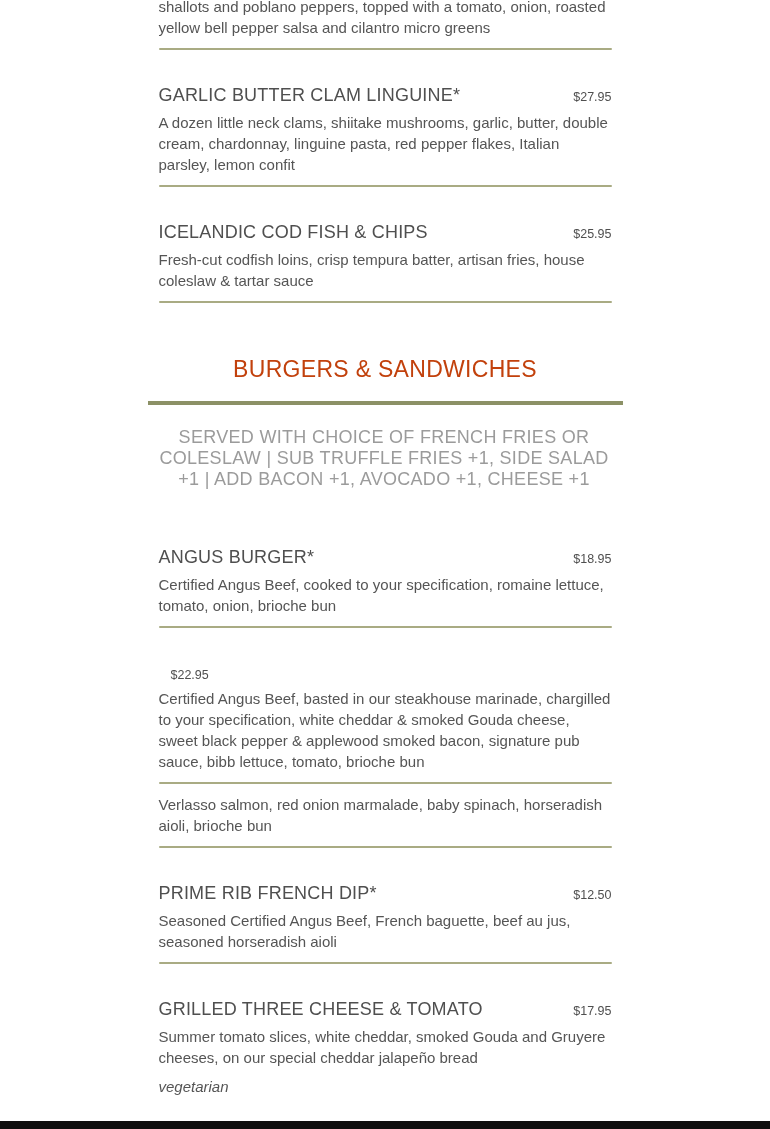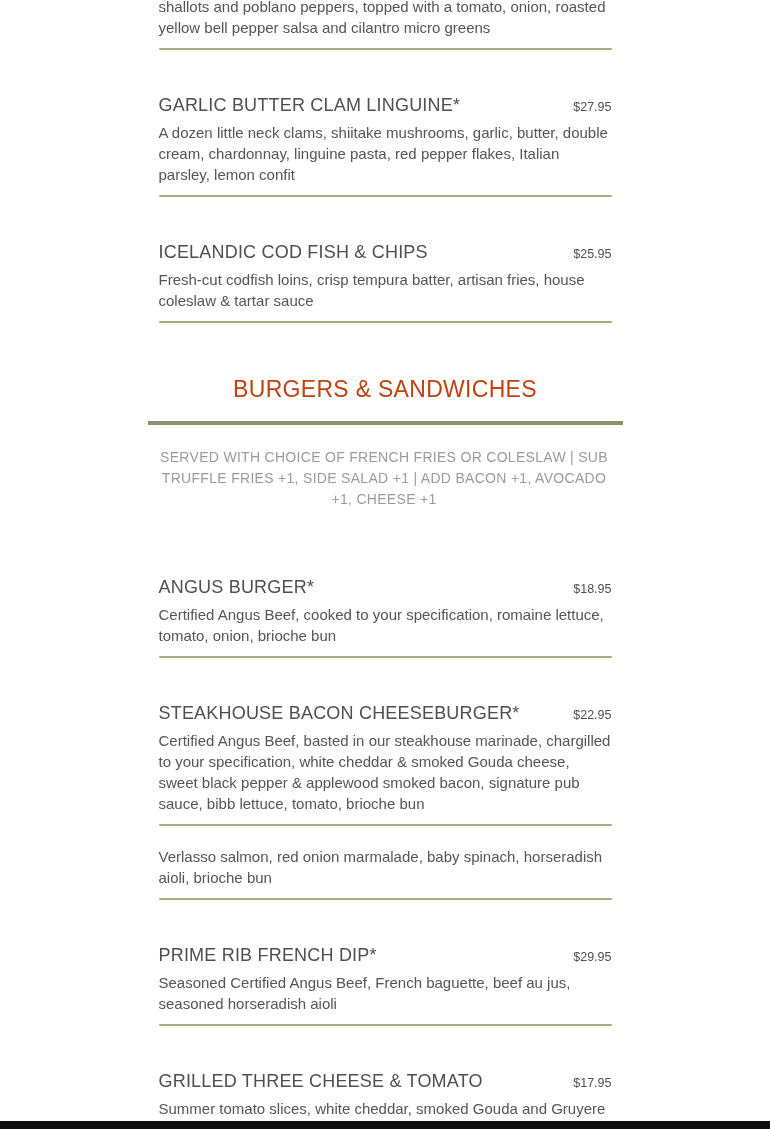--- a/index.html
+++ b/index.html
@@ -17,21 +17,21 @@
   }
   .menu-wrap {
     width: 475px;
     margin: 0 auto;
     position: relative;
   }
   .items-col {
     padding: 0 11px;
   }
   .menu-item {
-    padding-top: 14px;
+    padding-top: 4px;
   }
   .item-header {
     display: flex;
     align-items: baseline;
     justify-content: space-between;
   }
   .item-title {
     margin: 0;
     font-size: 18px;
     font-weight: 400;
@@ -82,21 +82,21 @@
     letter-spacing: 0.3px;
   }
   .section-divider {
     height: 4px;
     background: #8c9166;
     margin-top: 16px;
   }
   .section-note {
     margin: 22px 13px 22px 11px;
     text-align: center;
-    font-size: 14px;
+    font-size: 18px;
     line-height: 21px;
     color: #9b9b9b;
     letter-spacing: 0.3px;
   }
   .footer-bar {
     position: absolute;
     left: 0;
     bottom: 0;
     width: 770px;
     height: 8px;
@@ -147,37 +147,36 @@
       <div class="item-header">
         <h3 class="item-title">ANGUS BURGER*</h3>
         <span class="item-price">$18.95</span>
       </div>
       <p class="item-desc">Certified Angus Beef, cooked to your specification, romaine lettuce, tomato, onion, brioche bun</p>
       <div class="item-divider"></div>
     </div>
 
     <div class="menu-item">
       <div class="item-header">
-        <h3 class="item-title">STEAKHOUSE BACON CHEESEBURGER*</h3>
         <span class="item-price">$22.95</span>
       </div>
       <p class="item-desc">Certified Angus Beef, basted in our steakhouse marinade, chargilled to your specification, white cheddar &amp; smoked Gouda cheese, sweet black pepper &amp; applewood smoked bacon, signature pub sauce, bibb lettuce, tomato, brioche bun</p>
       <div class="item-divider"></div>
     </div>
 
 
     <div class="menu-item">
       <p class="item-desc">Verlasso salmon, red onion marmalade, baby spinach, horseradish aioli, brioche bun</p>
       <div class="item-divider"></div>
     </div>
 
     <div class="menu-item">
       <div class="item-header">
         <h3 class="item-title">PRIME RIB FRENCH DIP*</h3>
-        <span class="item-price">$29.95</span>
+        <span class="item-price">$12.50</span>
       </div>
       <p class="item-desc">Seasoned Certified Angus Beef, French baguette, beef au jus, seasoned horseradish aioli</p>
       <div class="item-divider"></div>
     </div>
 
     <div class="menu-item">
       <div class="item-header">
         <h3 class="item-title">GRILLED THREE CHEESE &amp; TOMATO</h3>
         <span class="item-price">$17.95</span>
       </div>

